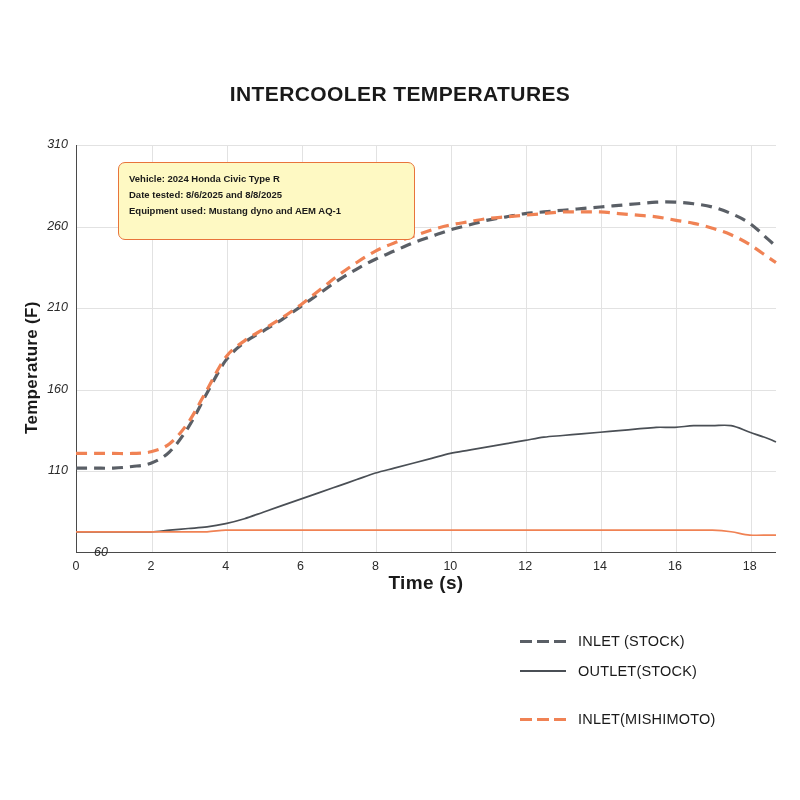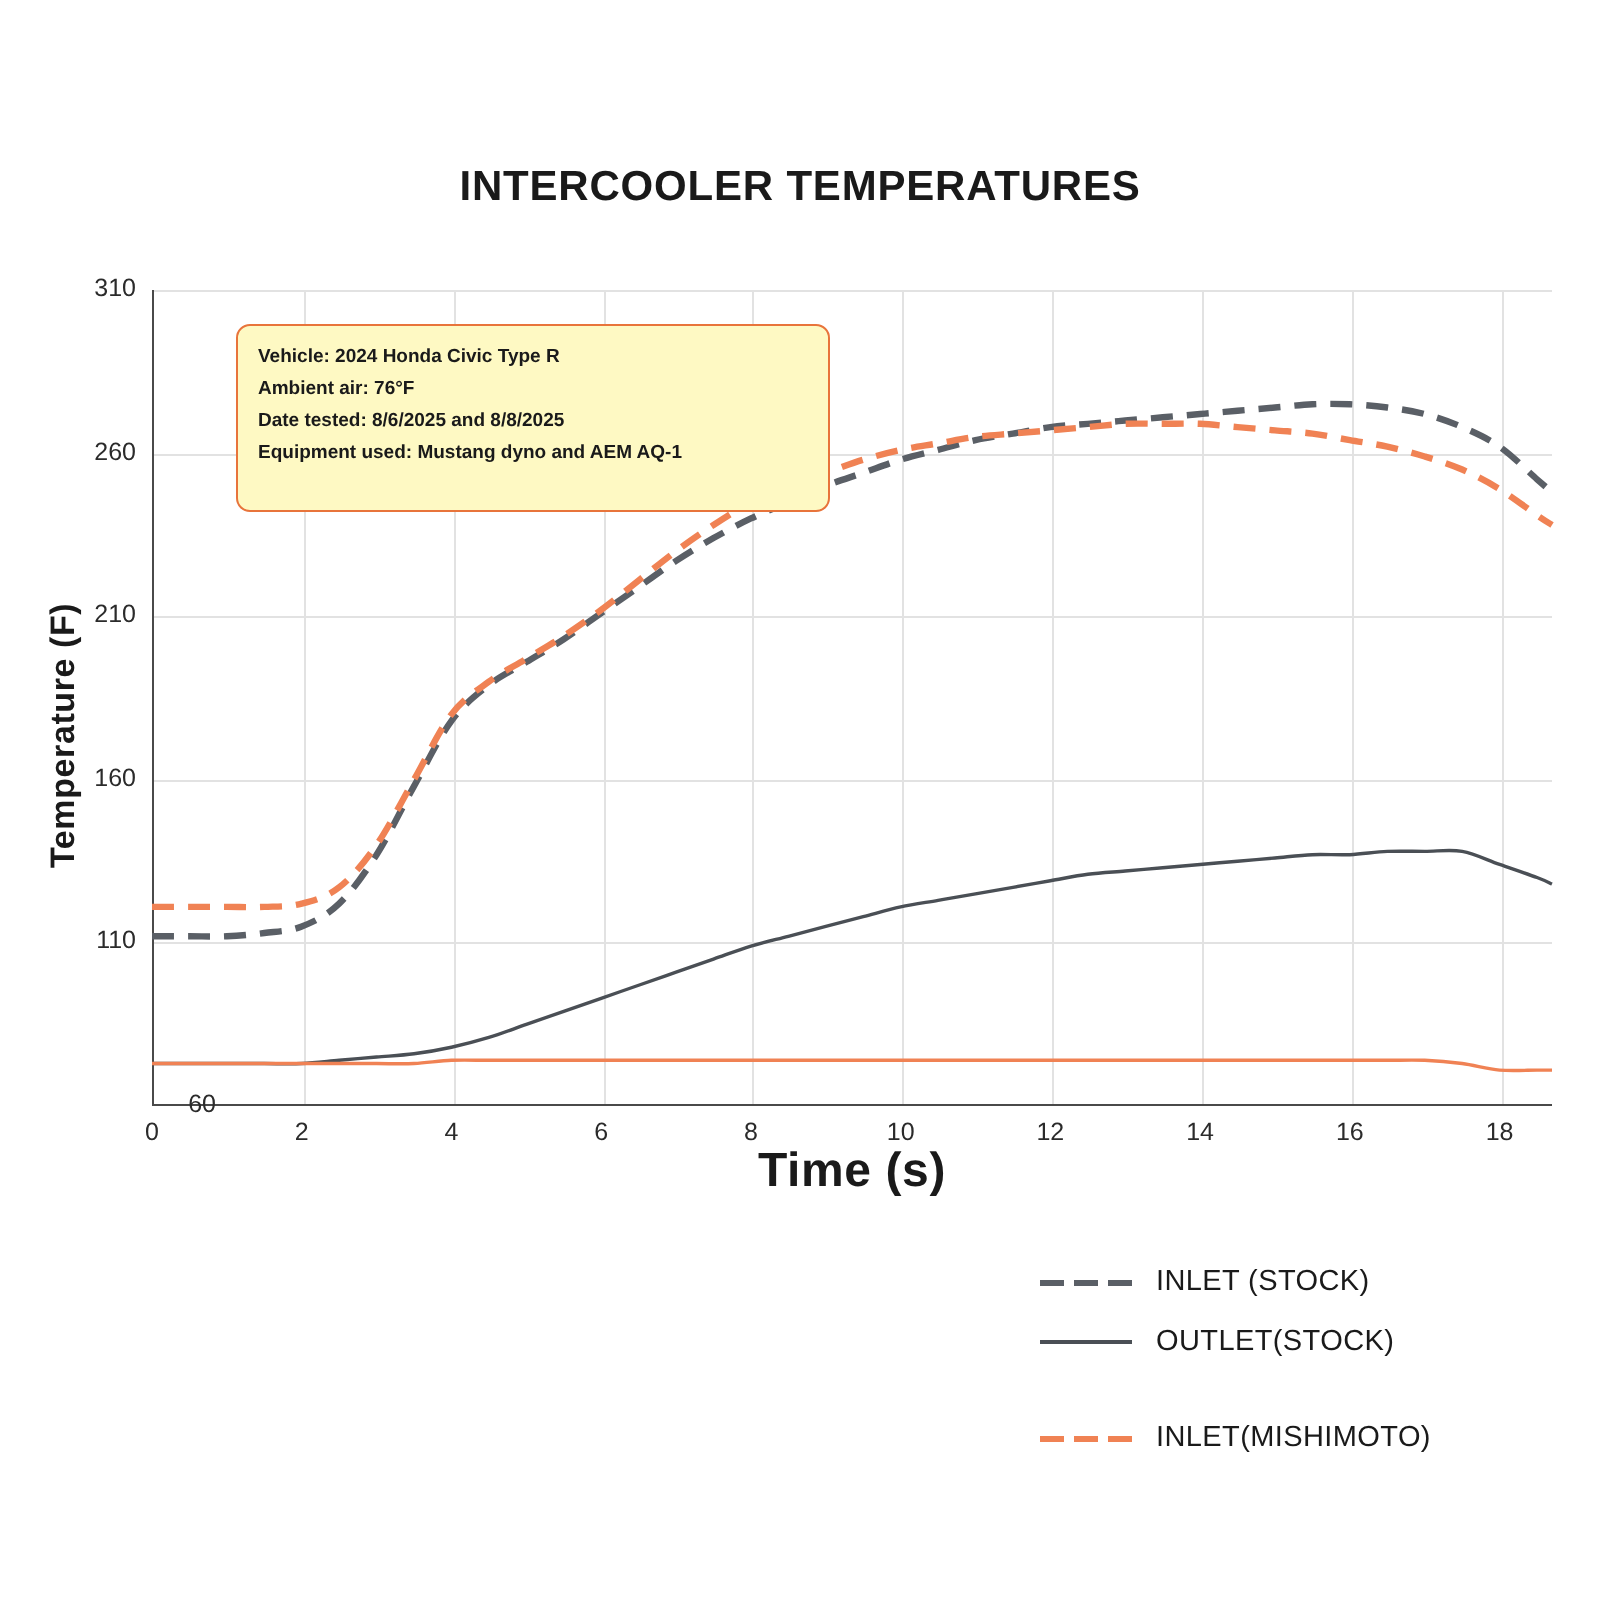--- a/index.html
+++ b/index.html
@@ -56,41 +56,42 @@
     height: 1px;
     width: 100%;
     background: #e2e2e2;
   }
   .ytick-label {
     position: absolute;
     right: 782px;
     font-size: 12.5px;
     color: #2b2b2b;
     white-space: nowrap;
+    font-style: italic;
   }
   .xtick-label {
     position: absolute;
     font-size: 12.5px;
     color: #2b2b2b;
     text-align: center;
     width: 40px;
     margin-left: -20px;
   }
   #y-axis-title {
     position: absolute;
     transform: rotate(-90deg);
     transform-origin: left top;
     font-size: 17px;
     font-weight: bold;
     letter-spacing: 0.3px;
     white-space: nowrap;
   }
   #x-axis-title {
     position: absolute;
-    font-size: 24px;
+    font-size: 19px;
     font-weight: bold;
     letter-spacing: 0.3px;
     text-align: center;
     width: 700px;
     left: 76px;
     top: 572px;
   }
   #annotation-box {
     position: absolute;
     left: 118px;
@@ -197,21 +198,20 @@
 
   <svg class="series-layer" id="series-layer">
       <path d="M 76.00 468.14 C 79.12 468.14, 88.48 468.14, 94.72 468.14 C 100.96 468.14, 107.19 468.41, 113.43 468.14 C 119.67 467.86, 125.91 467.32, 132.15 466.50 C 138.39 465.69, 144.63 465.69, 150.87 463.24 C 157.11 460.79, 163.34 457.80, 169.58 451.82 C 175.82 445.83, 182.06 437.13, 188.30 427.34 C 194.54 417.54, 200.78 404.22, 207.02 393.06 C 213.25 381.91, 219.49 368.86, 225.73 360.42 C 231.97 351.99, 238.21 347.37, 244.45 342.47 C 250.69 337.58, 256.93 334.86, 263.17 331.05 C 269.40 327.24, 275.64 323.70, 281.88 319.62 C 288.12 315.54, 294.36 310.92, 300.60 306.57 C 306.84 302.22, 313.08 297.86, 319.32 293.51 C 325.55 289.16, 331.79 284.54, 338.03 280.46 C 344.27 276.38, 350.51 272.57, 356.75 269.03 C 362.99 265.50, 369.23 262.23, 375.47 259.24 C 381.70 256.25, 387.94 253.80, 394.18 251.08 C 400.42 248.36, 406.66 245.37, 412.90 242.92 C 419.14 240.47, 425.38 238.57, 431.61 236.39 C 437.85 234.22, 444.09 231.77, 450.33 229.86 C 456.57 227.96, 462.81 226.60, 469.05 224.97 C 475.29 223.34, 481.53 221.43, 487.76 220.07 C 494.00 218.71, 500.24 217.90, 506.48 216.81 C 512.72 215.72, 518.96 214.36, 525.20 213.54 C 531.44 212.73, 537.68 212.46, 543.91 211.91 C 550.15 211.37, 556.39 210.82, 562.63 210.28 C 568.87 209.74, 575.11 209.19, 581.35 208.65 C 587.59 208.10, 593.83 207.56, 600.06 207.02 C 606.30 206.47, 612.54 205.93, 618.78 205.38 C 625.02 204.84, 631.26 204.30, 637.50 203.75 C 643.74 203.21, 649.98 202.39, 656.21 202.12 C 662.45 201.85, 668.69 201.85, 674.93 202.12 C 681.17 202.39, 687.41 202.94, 693.65 203.75 C 699.89 204.57, 706.12 205.38, 712.36 207.02 C 718.60 208.65, 724.84 210.82, 731.08 213.54 C 737.32 216.26, 743.56 218.98, 749.80 223.34 C 756.04 227.69, 764.15 235.85, 768.51 239.66 C 772.88 243.46, 774.75 245.10, 776.00 246.18" fill="none" stroke="#5a5f66" stroke-width="3.2" stroke-linecap="butt" stroke-dasharray="11 7"></path>
       <path d="M 76.00 531.78 C 79.12 531.78, 88.48 531.78, 94.72 531.78 C 100.96 531.78, 107.19 531.78, 113.43 531.78 C 119.67 531.78, 125.91 531.78, 132.15 531.78 C 138.39 531.78, 144.63 532.06, 150.87 531.78 C 157.11 531.51, 163.34 530.70, 169.58 530.15 C 175.82 529.61, 182.06 529.06, 188.30 528.52 C 194.54 527.98, 200.78 527.70, 207.02 526.89 C 213.25 526.07, 219.49 524.98, 225.73 523.62 C 231.97 522.26, 238.21 520.63, 244.45 518.73 C 250.69 516.82, 256.93 514.38, 263.17 512.20 C 269.40 510.02, 275.64 507.85, 281.88 505.67 C 288.12 503.50, 294.36 501.32, 300.60 499.14 C 306.84 496.97, 313.08 494.79, 319.32 492.62 C 325.55 490.44, 331.79 488.26, 338.03 486.09 C 344.27 483.91, 350.51 481.74, 356.75 479.56 C 362.99 477.38, 369.23 474.94, 375.47 473.03 C 381.70 471.13, 387.94 469.77, 394.18 468.14 C 400.42 466.50, 406.66 464.87, 412.90 463.24 C 419.14 461.61, 425.38 459.98, 431.61 458.34 C 437.85 456.71, 444.09 454.81, 450.33 453.45 C 456.57 452.09, 462.81 451.27, 469.05 450.18 C 475.29 449.10, 481.53 448.01, 487.76 446.92 C 494.00 445.83, 500.24 444.74, 506.48 443.66 C 512.72 442.57, 518.96 441.48, 525.20 440.39 C 531.44 439.30, 537.68 437.94, 543.91 437.13 C 550.15 436.31, 556.39 436.04, 562.63 435.50 C 568.87 434.95, 575.11 434.41, 581.35 433.86 C 587.59 433.32, 593.83 432.78, 600.06 432.23 C 606.30 431.69, 612.54 431.14, 618.78 430.60 C 625.02 430.06, 631.26 429.51, 637.50 428.97 C 643.74 428.42, 649.98 427.61, 656.21 427.34 C 662.45 427.06, 668.69 427.61, 674.93 427.34 C 681.17 427.06, 687.41 425.98, 693.65 425.70 C 699.89 425.43, 706.12 425.70, 712.36 425.70 C 718.60 425.70, 724.84 424.62, 731.08 425.70 C 737.32 426.79, 743.56 430.06, 749.80 432.23 C 756.04 434.41, 764.15 437.13, 768.51 438.76 C 772.88 440.39, 774.75 441.48, 776.00 442.02" fill="none" stroke="#4a4f55" stroke-width="1.7" stroke-linecap="butt"></path>
       <path d="M 76.00 453.45 C 79.12 453.45, 88.48 453.45, 94.72 453.45 C 100.96 453.45, 107.19 453.45, 113.43 453.45 C 119.67 453.45, 125.91 453.72, 132.15 453.45 C 138.39 453.18, 144.63 453.45, 150.87 451.82 C 157.11 450.18, 163.34 448.55, 169.58 443.66 C 175.82 438.76, 182.06 431.42, 188.30 422.44 C 194.54 413.46, 200.78 400.68, 207.02 389.80 C 213.25 378.92, 219.49 365.32, 225.73 357.16 C 231.97 349.00, 238.21 345.46, 244.45 340.84 C 250.69 336.22, 256.93 333.22, 263.17 329.42 C 269.40 325.61, 275.64 322.07, 281.88 317.99 C 288.12 313.91, 294.36 309.56, 300.60 304.94 C 306.84 300.31, 313.08 295.14, 319.32 290.25 C 325.55 285.35, 331.79 280.18, 338.03 275.56 C 344.27 270.94, 350.51 266.58, 356.75 262.50 C 362.99 258.42, 369.23 254.34, 375.47 251.08 C 381.70 247.82, 387.94 245.37, 394.18 242.92 C 400.42 240.47, 406.66 238.57, 412.90 236.39 C 419.14 234.22, 425.38 231.77, 431.61 229.86 C 437.85 227.96, 444.09 226.33, 450.33 224.97 C 456.57 223.61, 462.81 222.79, 469.05 221.70 C 475.29 220.62, 481.53 219.26, 487.76 218.44 C 494.00 217.62, 500.24 217.35, 506.48 216.81 C 512.72 216.26, 518.96 215.72, 525.20 215.18 C 531.44 214.63, 537.68 214.09, 543.91 213.54 C 550.15 213.00, 556.39 212.18, 562.63 211.91 C 568.87 211.64, 575.11 211.91, 581.35 211.91 C 587.59 211.91, 593.83 211.64, 600.06 211.91 C 606.30 212.18, 612.54 213.00, 618.78 213.54 C 625.02 214.09, 631.26 214.63, 637.50 215.18 C 643.74 215.72, 649.98 215.99, 656.21 216.81 C 662.45 217.62, 668.69 218.98, 674.93 220.07 C 681.17 221.16, 687.41 221.98, 693.65 223.34 C 699.89 224.70, 706.12 226.33, 712.36 228.23 C 718.60 230.14, 724.84 232.04, 731.08 234.76 C 737.32 237.48, 743.56 240.74, 749.80 244.55 C 756.04 248.36, 764.15 254.62, 768.51 257.61 C 772.88 260.60, 774.75 261.69, 776.00 262.50" fill="none" stroke="#f08254" stroke-width="3.2" stroke-linecap="butt" stroke-dasharray="11 7"></path>
       <path d="M 76.00 531.78 C 79.12 531.78, 88.48 531.78, 94.72 531.78 C 100.96 531.78, 107.19 531.78, 113.43 531.78 C 119.67 531.78, 125.91 531.78, 132.15 531.78 C 138.39 531.78, 144.63 531.78, 150.87 531.78 C 157.11 531.78, 163.34 531.78, 169.58 531.78 C 175.82 531.78, 182.06 531.78, 188.30 531.78 C 194.54 531.78, 200.78 532.06, 207.02 531.78 C 213.25 531.51, 219.49 530.42, 225.73 530.15 C 231.97 529.88, 238.21 530.15, 244.45 530.15 C 250.69 530.15, 256.93 530.15, 263.17 530.15 C 269.40 530.15, 275.64 530.15, 281.88 530.15 C 288.12 530.15, 294.36 530.15, 300.60 530.15 C 306.84 530.15, 313.08 530.15, 319.32 530.15 C 325.55 530.15, 331.79 530.15, 338.03 530.15 C 344.27 530.15, 350.51 530.15, 356.75 530.15 C 362.99 530.15, 369.23 530.15, 375.47 530.15 C 381.70 530.15, 387.94 530.15, 394.18 530.15 C 400.42 530.15, 406.66 530.15, 412.90 530.15 C 419.14 530.15, 425.38 530.15, 431.61 530.15 C 437.85 530.15, 444.09 530.15, 450.33 530.15 C 456.57 530.15, 462.81 530.15, 469.05 530.15 C 475.29 530.15, 481.53 530.15, 487.76 530.15 C 494.00 530.15, 500.24 530.15, 506.48 530.15 C 512.72 530.15, 518.96 530.15, 525.20 530.15 C 531.44 530.15, 537.68 530.15, 543.91 530.15 C 550.15 530.15, 556.39 530.15, 562.63 530.15 C 568.87 530.15, 575.11 530.15, 581.35 530.15 C 587.59 530.15, 593.83 530.15, 600.06 530.15 C 606.30 530.15, 612.54 530.15, 618.78 530.15 C 625.02 530.15, 631.26 530.15, 637.50 530.15 C 643.74 530.15, 649.98 530.15, 656.21 530.15 C 662.45 530.15, 668.69 530.15, 674.93 530.15 C 681.17 530.15, 687.41 530.15, 693.65 530.15 C 699.89 530.15, 706.12 529.88, 712.36 530.15 C 718.60 530.42, 724.84 530.97, 731.08 531.78 C 737.32 532.60, 743.56 534.50, 749.80 535.05 C 756.04 535.59, 764.15 535.05, 768.51 535.05 C 772.88 535.05, 774.75 535.05, 776.00 535.05" fill="none" stroke="#f08254" stroke-width="1.7" stroke-linecap="butt"></path>
     </svg>
 
   <div id="annotation-box">
       <div class="ann-line">Vehicle: 2024 Honda Civic Type R</div>
-      <div class="ann-line">Ambient air: 76°F</div>
       <div class="ann-line">Date tested: 8/6/2025 and 8/8/2025</div>
       <div class="ann-line">Equipment used: Mustang dyno and AEM AQ-1</div>
     </div>
 
   <div id="legend">
       <div class="legend-row">
         <div class="legend-swatch">
           <div class="seg" style="left: 0px; width: 12px; height: 3.2px; background: rgb(90, 95, 102);"></div>
           <div class="seg" style="left: 17px; width: 12px; height: 3.2px; background: rgb(90, 95, 102);"></div>
           <div class="seg" style="left: 34px; width: 12px; height: 3.2px; background: rgb(90, 95, 102);"></div>

